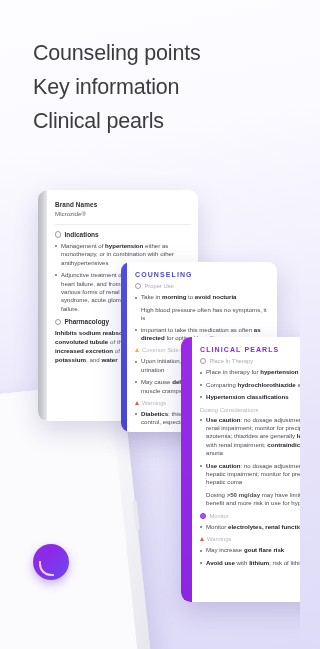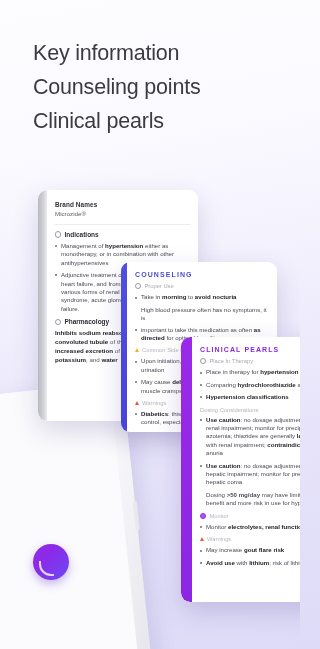--- a/index.html
+++ b/index.html
@@ -107,22 +107,22 @@
   .hdr{font-size:7px;font-weight:700;letter-spacing:1.1px;margin-bottom:5px;}
   .hdr.couns{color:#4a4ad6;}
   .hdr.pearls{color:#8c26e3;}
   .subtle{font-size:5.8px;color:#b3b3bd;margin:5px 0 3px 0;}
   .nowrap{white-space:nowrap;overflow:hidden;}
 </style>
 </head>
 <body>
 
 <div class="headline">
+  <div>Counseling points</div>
   <div>Key information</div>
-  <div>Counseling points</div>
   <div>Clinical pearls</div>
 </div>
 
 <div class="phone">
   <div class="phone-inner"></div>
   <div class="phone-btn"></div>
 
 </div>
 <div class="fab"></div>
 

